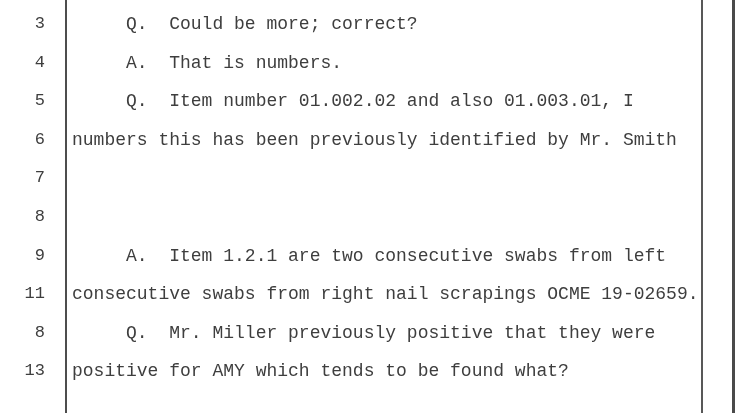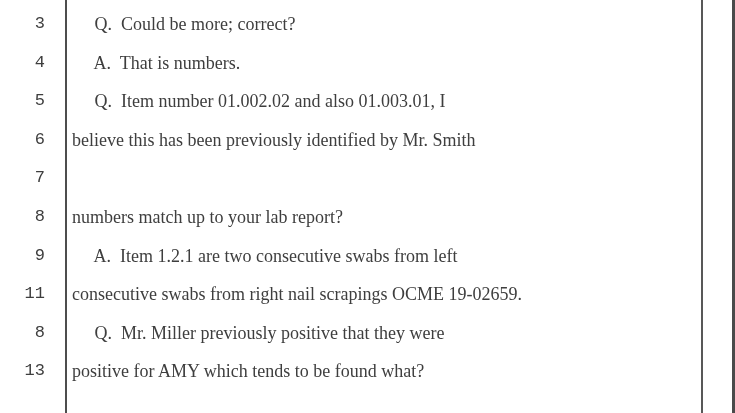--- a/index.html
+++ b/index.html
@@ -39,21 +39,20 @@
   }
   .txt {
     position: absolute;
     left: 72px;
     top: 0;
     height: 38.6px;
     line-height: 38.6px;
     font-size: 18px;
     letter-spacing: 0;
     color: #3e3e3e;
-    font-family: Liberation Serif, serif;
   }
   .rule {
     position: absolute;
     top: 0;
     bottom: 0;
   }
   .rule-left {
     left: 65px;
     width: 2px;
     background: #4d4d4d;
@@ -70,23 +69,23 @@
   }
 </style>
 </head>
 <body>
 
 <div class="page">
   <div class="rows" id="rows">
       <div class="row"><span class="num">3</span><span class="txt">     Q.  Could be more; correct?</span></div>
       <div class="row"><span class="num">4</span><span class="txt">     A.  That is numbers.</span></div>
       <div class="row"><span class="num">5</span><span class="txt">     Q.  Item number 01.002.02 and also 01.003.01, I</span></div>
-      <div class="row"><span class="num">6</span><span class="txt">believe this has been previously identified by Mr. Smith</span></div>
+      <div class="row"><span class="num">6</span><span class="txt">numbers this has been previously identified by Mr. Smith</span></div>
       <div class="row"><span class="num">7</span></div>
-      <div class="row"><span class="num">8</span><span class="txt">numbers match up to your lab report?</span></div>
+      <div class="row"><span class="num">8</span></div>
       <div class="row"><span class="num">9</span><span class="txt">     A.  Item 1.2.1 are two consecutive swabs from left</span></div>
       <div class="row"><span class="num">11</span><span class="txt">consecutive swabs from right nail scrapings OCME 19-02659.</span></div>
       <div class="row"><span class="num">8</span><span class="txt">     Q.  Mr. Miller previously positive that they were</span></div>
       <div class="row"><span class="num">13</span><span class="txt">positive for AMY which tends to be found what?</span></div>
     </div>
   <div class="rule rule-left"></div>
   <div class="rule rule-right"></div>
   <div class="rule rule-edge"></div>
 </div>
 

